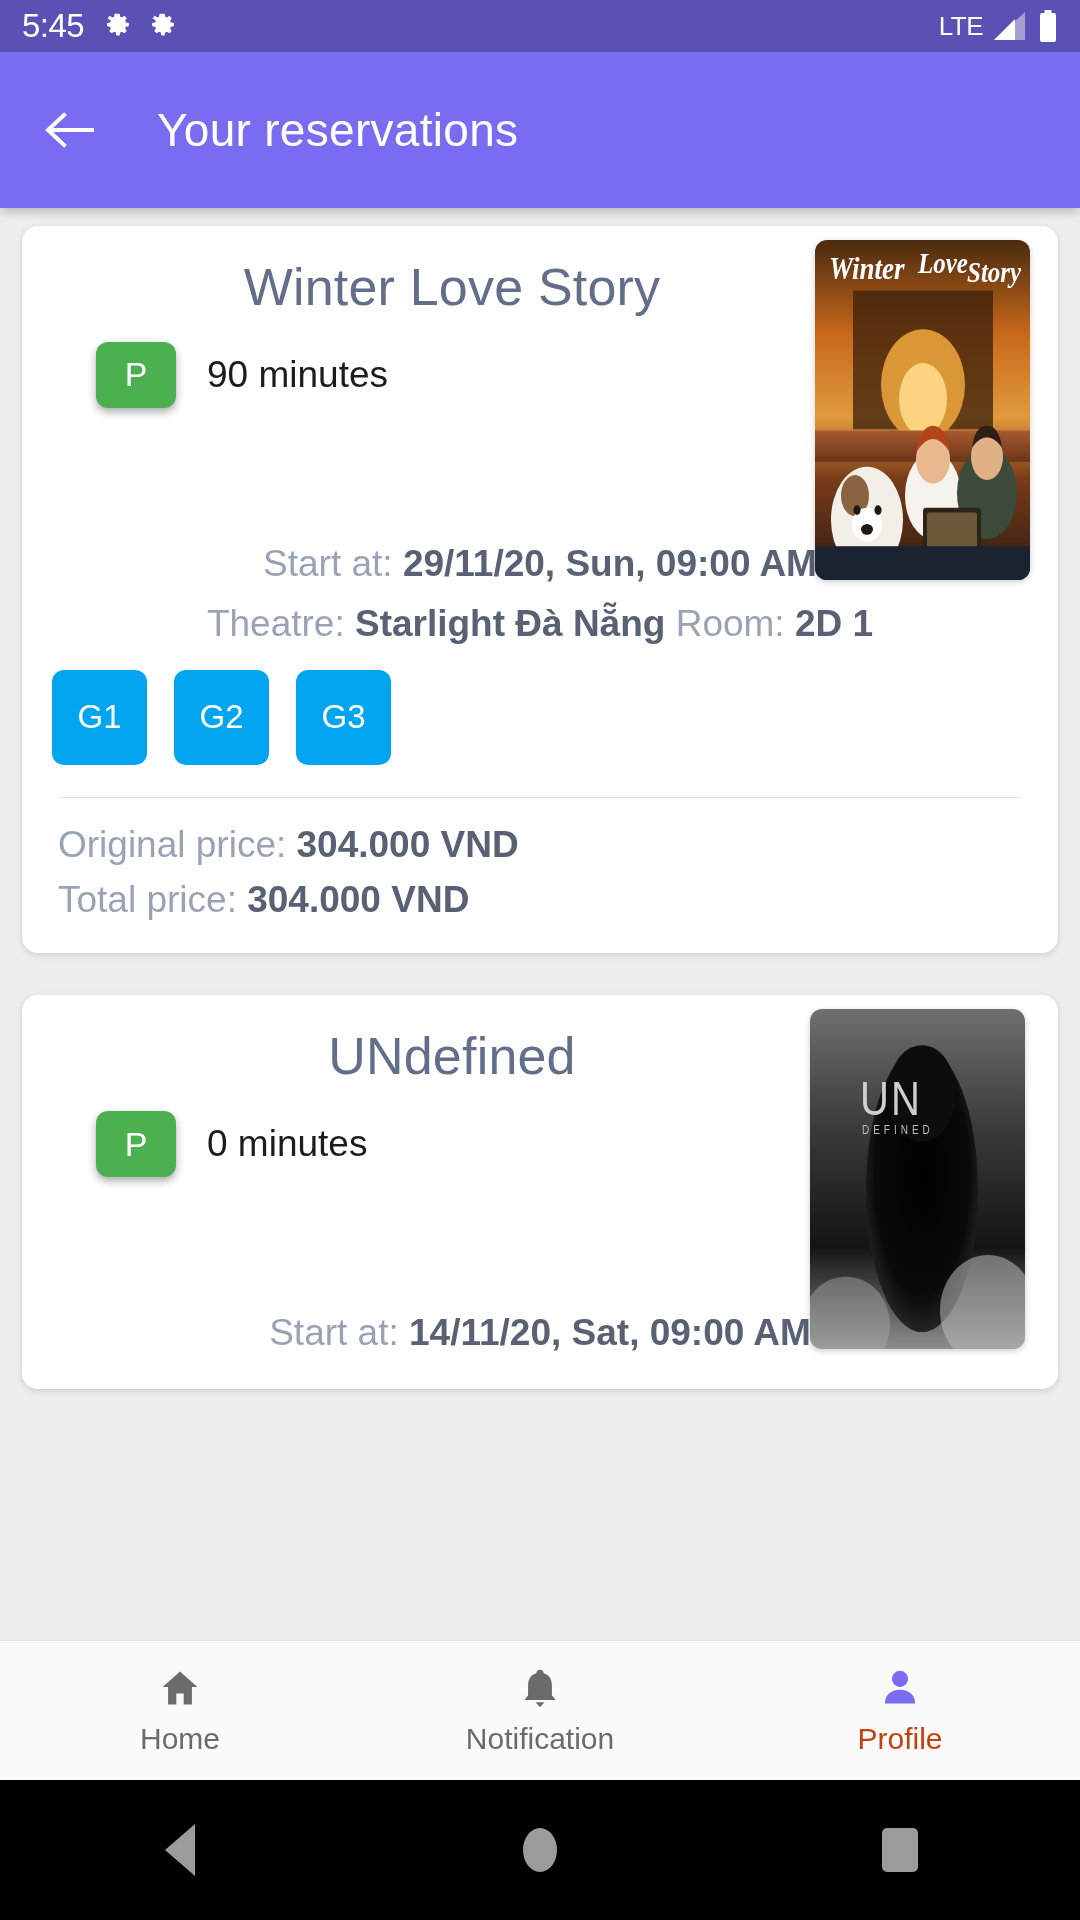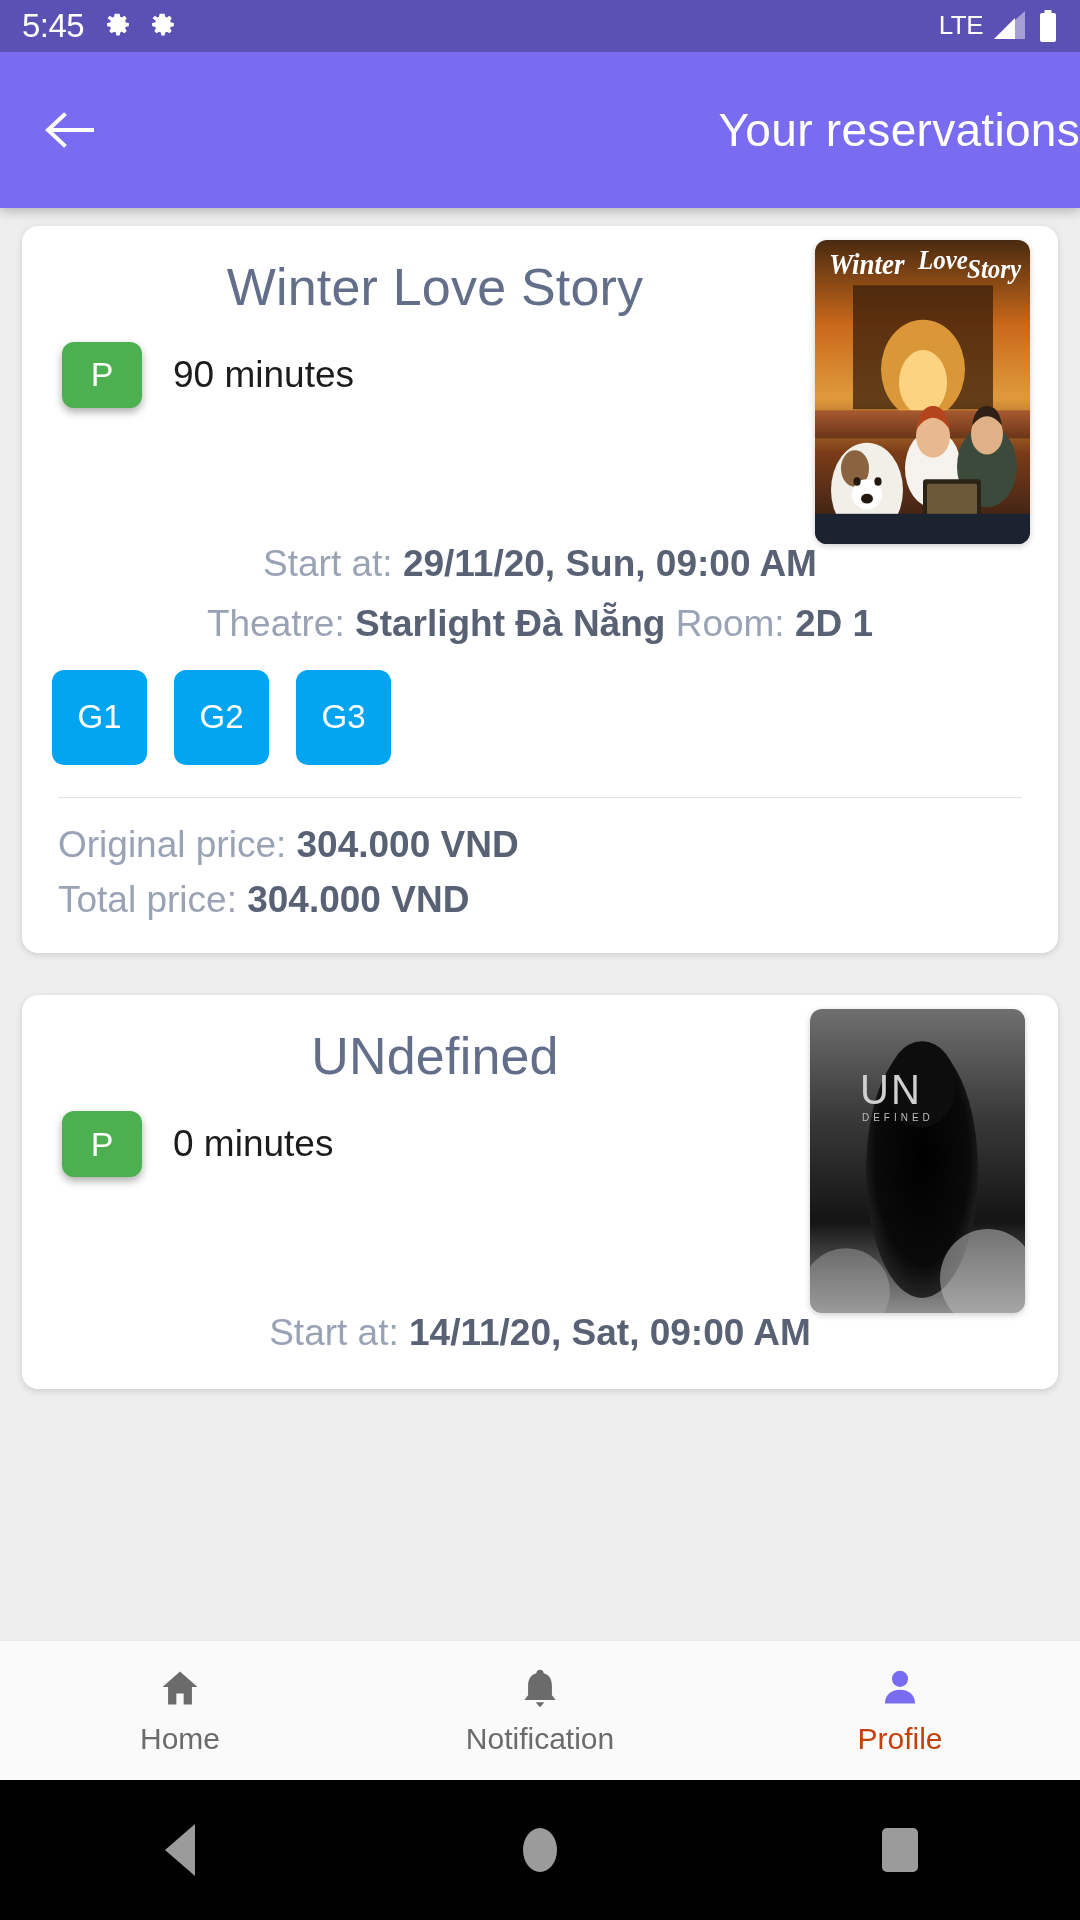--- a/index.html
+++ b/index.html
@@ -41,20 +41,21 @@
   .status-icons-left {
     display: flex;
     align-items: center;
     gap: 17px;
     margin-left: 20px;
   }
   .gear { width: 28px; height: 28px; display:block; }
   .status-right {
     margin-left: auto;
     display: flex;
+    align-items: center;
     gap: 11px;
   }
   .lte-text {
     color: #ffffff;
     font-size: 26px;
     font-weight: 500;
     letter-spacing: -0.5px;
   }
   .signal-wrap { width: 33px; height: 30px; position: relative; }
   .battery { width: 20px; height: 32px; display:block; }
@@ -64,21 +65,20 @@
     position: absolute;
     top: 52px; left: 0;
     width: 1080px;
     height: 156px;
     background: #7a6cf0;
     display: flex;
     align-items: center;
     padding-left: 44px;
     z-index: 30;
     box-shadow: 0 4px 10px rgba(0,0,0,0.22);
-    justify-content: space-between;
   }
   .back-arrow { width: 50px; height: 40px; display:block; }
   .app-title {
     color: #ffffff;
     font-size: 46px;
     font-weight: 400;
     margin-left: 63px;
     letter-spacing: 0.3px;
     white-space: nowrap;
   }
@@ -98,20 +98,21 @@
     margin: 18px 22px 0 22px;
     background: #ffffff;
     border-radius: 16px;
     box-shadow: 0 2px 7px rgba(0,0,0,0.14);
     padding: 0 0 26px 0;
   }
 
   .card-head {
     position: relative;
     min-height: 308px;
+    margin-left: 34px;
   }
 
   .movie-title {
     text-align: center;
     padding: 32px 250px 0 40px;
     font-size: 52px;
     font-weight: 400;
     color: #626e8a;
     line-height: 1.15;
     letter-spacing: 0.2px;
@@ -141,21 +142,21 @@
     font-size: 37px;
     color: #1c1c1c;
     font-weight: 400;
   }
 
   .poster {
     position: absolute;
     top: 14px;
     right: 28px;
     width: 215px;
-    height: 304px;
+    height: 340px;
     border-radius: 12px;
     overflow: hidden;
     box-shadow: 0 2px 6px rgba(0,0,0,0.2);
   }
   .poster svg { display: block; width: 100%; height: 100%; }
 
   .detail-block { padding: 0 28px; text-align: center; }
 
   .detail-line {
     font-size: 37px;

